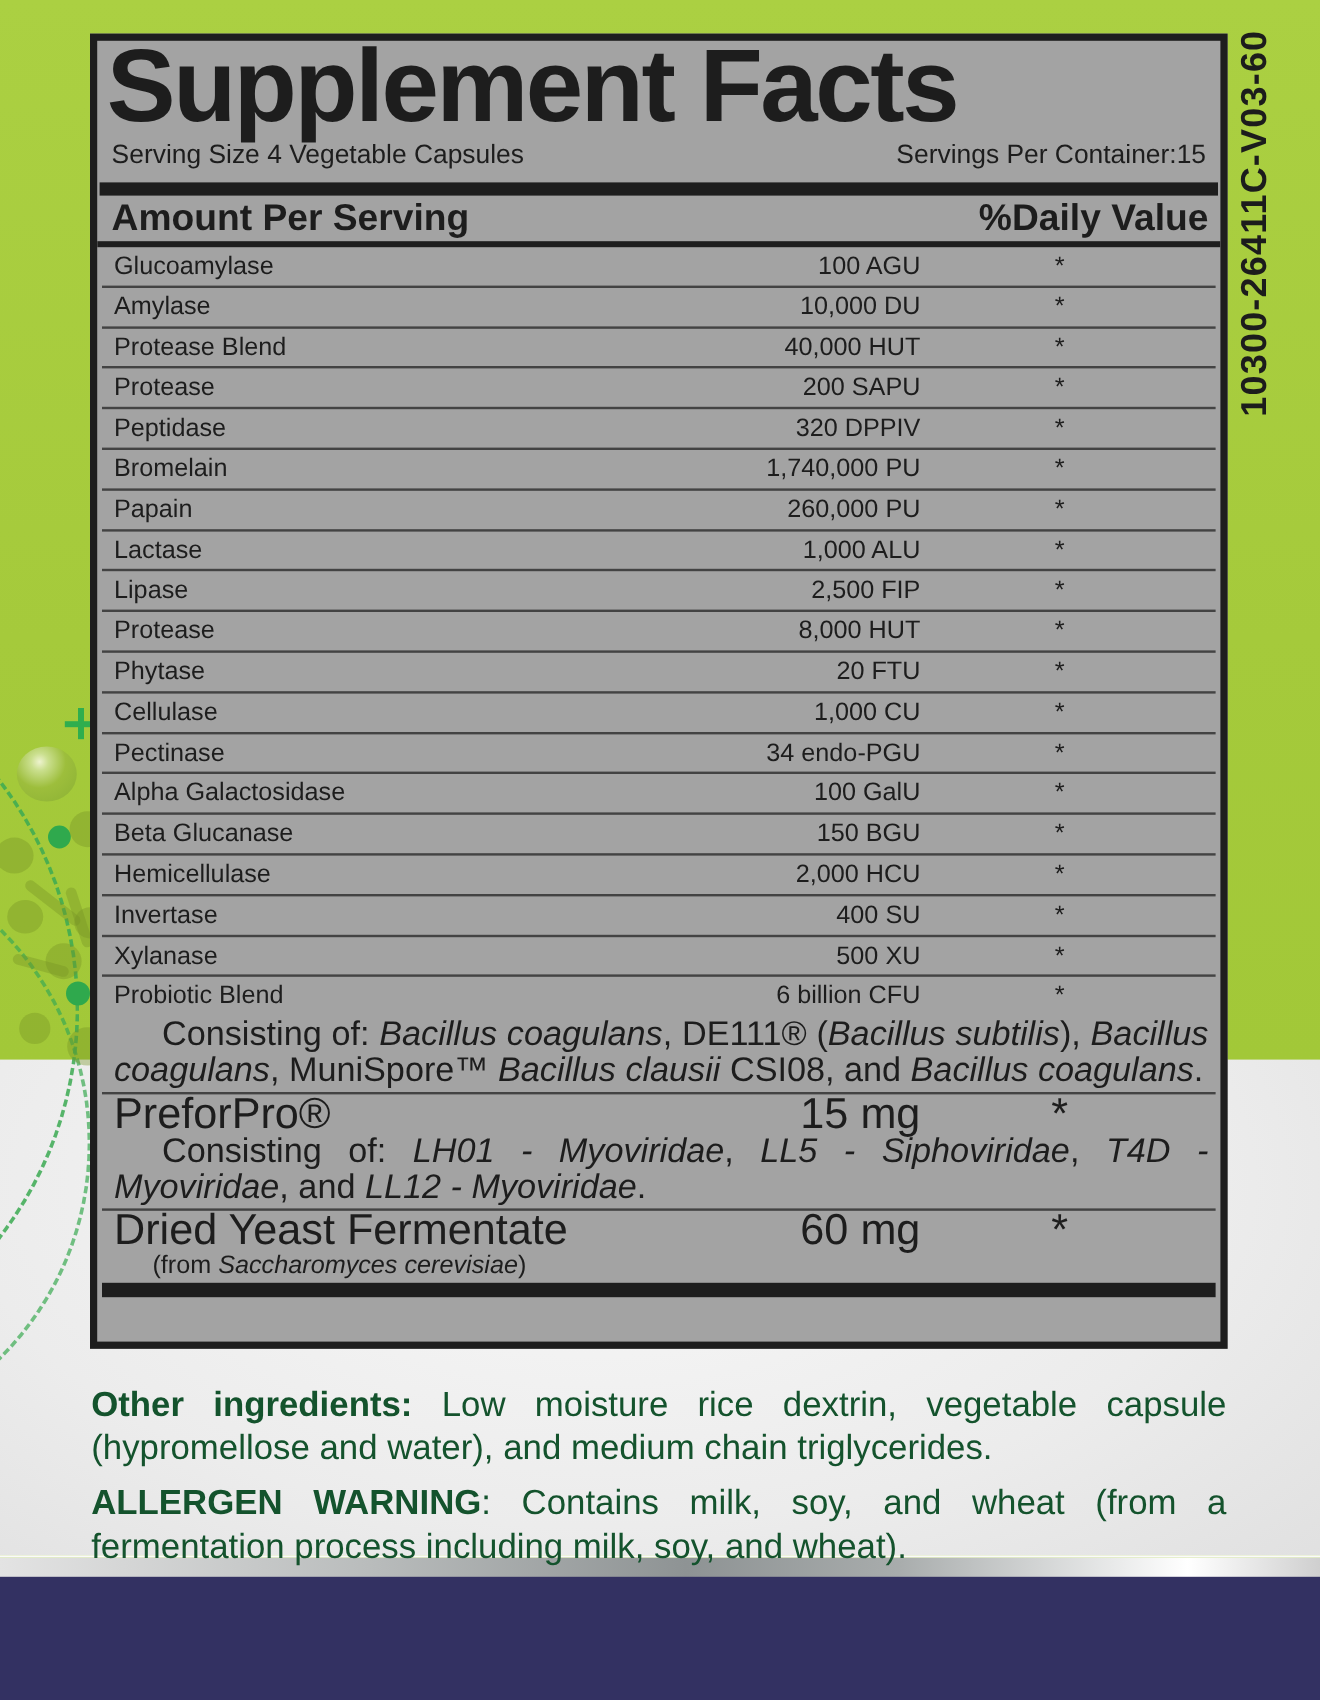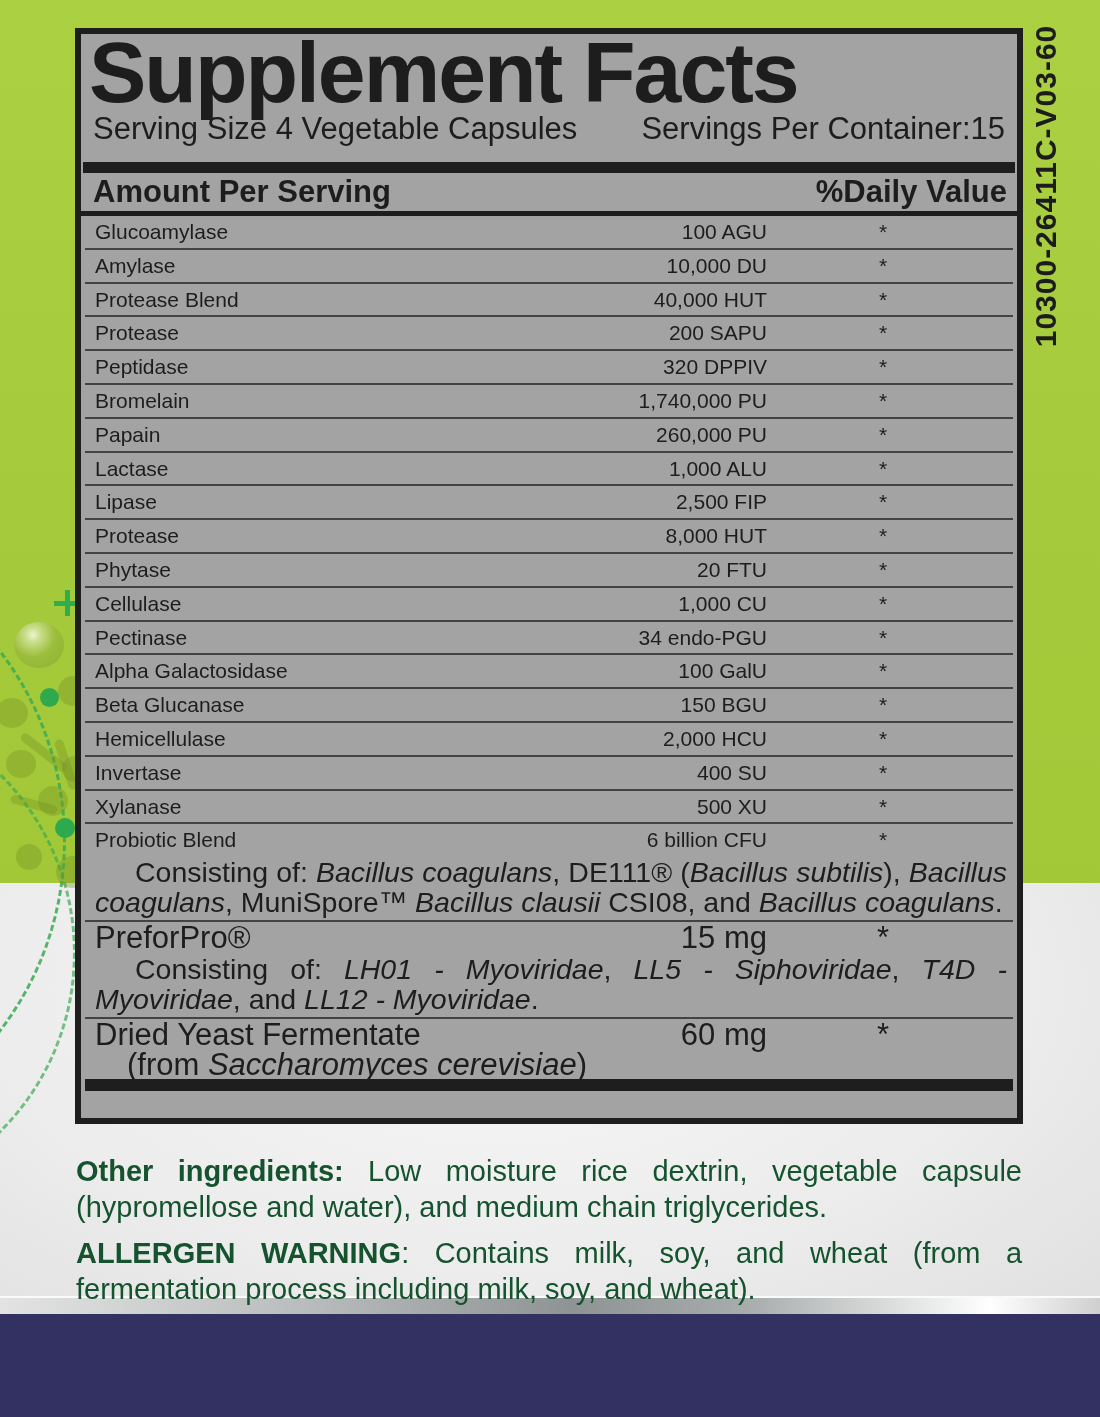--- a/index.html
+++ b/index.html
@@ -49,36 +49,36 @@
   .vert-code{position:absolute;z-index:1;left:1046px;top:186px;
     transform:translate(-50%,-50%) rotate(-90deg);
     font-size:30px;font-weight:bold;letter-spacing:1px;white-space:nowrap;color:#1c1c1c;}
 
   
   .panel{position:absolute;z-index:2;left:75px;top:28px;width:948px;height:1096px;
     box-sizing:border-box;border:6px solid #1e1e1e;background:#a3a3a3;overflow:hidden;}
   .panel-title{margin:2px 8px 0;font-size:86px;line-height:72px;font-weight:bold;
     letter-spacing:-2px;white-space:nowrap;}
   .serving-row{display:flex;justify-content:space-between;align-items:flex-end;
-    margin:4px 0 16px;padding:0 12px;font-size:31px;line-height:34px;}
+    margin:4px 0 6px;padding:0 12px;font-size:22px;line-height:34px;}
   .bar-thick{height:11px;background:#1e1e1e;margin:0 2px;}
   .cols-header{position:relative;padding:2px 12px 3px;font-size:31px;line-height:33px;
     font-weight:bold;border-bottom:5px solid #1e1e1e;}
   .cols-header .right{position:absolute;right:10px;top:2px;}
   .rows{margin:0 4px;}
   .row{position:relative;height:31.8px;font-size:21px;line-height:31.5px;}
   .rows .row{border-bottom:2.7px solid #434343;}
   .rows .row:last-child{border-bottom:none;}
   .r-name{position:absolute;left:10px;white-space:nowrap;}
   .r-amt{position:absolute;left:290px;width:392px;text-align:right;white-space:nowrap;}
   .r-dv{position:absolute;left:770px;width:56px;text-align:center;}
-  .row-single{margin:0 4px;height:31px;font-size:31px;line-height:31px;position:relative;}
+  .row-single{margin:0 4px;height:31px;font-size:36px;line-height:31px;position:relative;}
   .note{margin:0 4px;padding:1px 6px 3px 10px;font-size:28.5px;line-height:30px;
     text-indent:40px;text-align:justify;border-bottom:2.7px solid #434343;}
-  .subline{margin:0 4px;padding-left:42px;font-size:31px;line-height:29px;}
+  .subline{margin:0 4px;padding-left:42px;font-size:21px;line-height:29px;}
   .bar-thick2{height:12px;background:#1e1e1e;margin:0 4px;}
   .footnote{padding:4px 0 0 10px;font-size:30px;line-height:30px;}
   .it{font-style:italic;}
   .bd{font-weight:bold;}
 
   
   .bottom-text{position:absolute;z-index:2;left:76px;width:946px;
     font-size:29px;line-height:36px;color:#14532d;text-align:justify;}
   .other-ing{top:1124px;}
   .allergen{top:1206px;}

